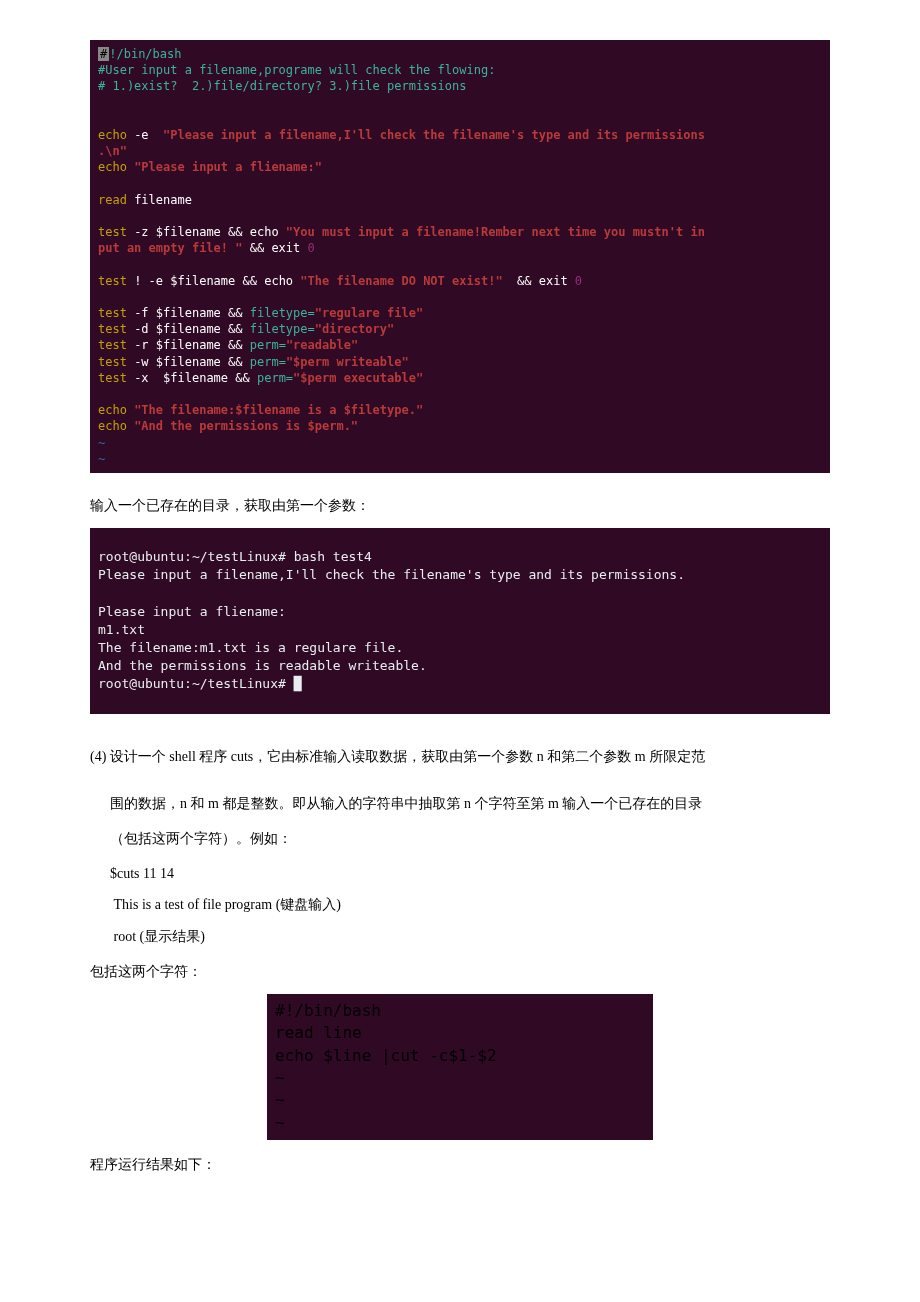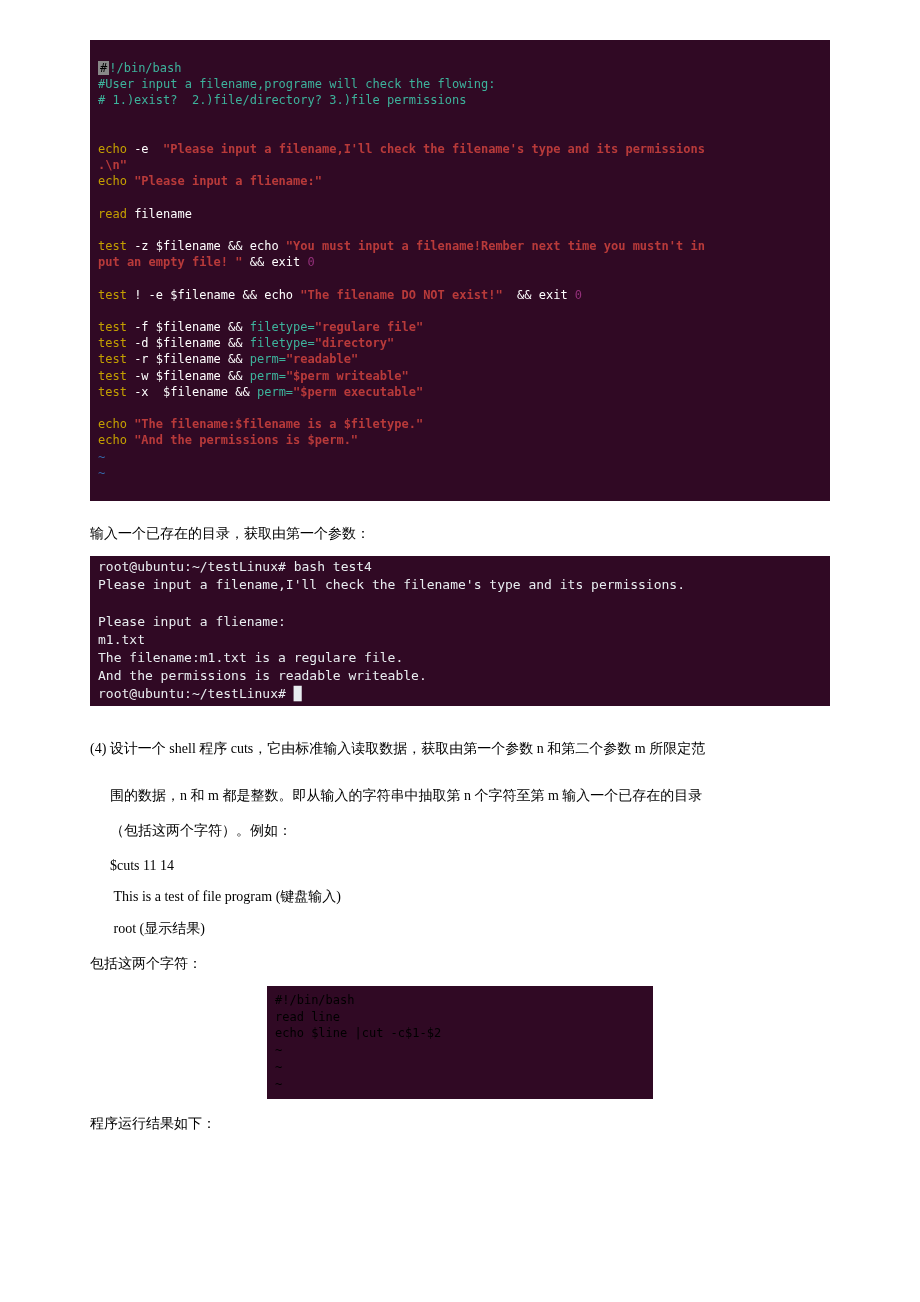--- a/index.html
+++ b/index.html
@@ -6,51 +6,51 @@
     font-family: "SimSun", "宋体", serif;
     font-size: 14px;
     background: #fff;
     color: #000;
     margin: 0;
     padding: 40px 90px;
     line-height: 1.8;
   }
   .codeblock {
     background: #300924;
-    padding: 20px 8px;
+    padding: 6px 8px;
     font-family: "DejaVu Sans Mono", "Consolas", monospace;
     font-size: 12px;
     line-height: 1.35;
     white-space: pre;
     margin: 0 0 20px 0;
   }
   .codeblock .white { color: #fff; }
   .codeblock .teal { color: #3db39c; }
   .codeblock .red { color: #b83a3a; font-weight: bold; }
   .codeblock .blue { color: #3465a4; }
   .codeblock .yellow { color: #c4a000; }
   .codeblock .purple { color: #932f7a; }
   .codeblock .box { background: #888; color: #000; padding: 0 2px; }
 
   .termblock {
     background: #300924;
     color: #e8edf0;
-    padding: 2px 8px;
+    padding: 20px 8px;
     font-family: "DejaVu Sans Mono", "Consolas", monospace;
     font-size: 13px;
     line-height: 1.4;
     white-space: pre;
     margin: 0 0 30px 0;
   }
 
   .codeblock3 {
     background: #300924;
     padding: 6px 8px;
     font-family: "DejaVu Sans Mono", "Consolas", monospace;
-    font-size: 12px;
+    font-size: 16px;
     line-height: 1.4;
     white-space: pre;
     margin: 10px auto 12px auto;
     width: 370px;
   }
   .para { margin: 10px 0; }
   .indent1 { padding-left: 20px; }
   .times { font-family: "Times New Roman", serif; margin-top: 22px; }
   .line { margin: 6px 0 6px 20px; }
 </style>

